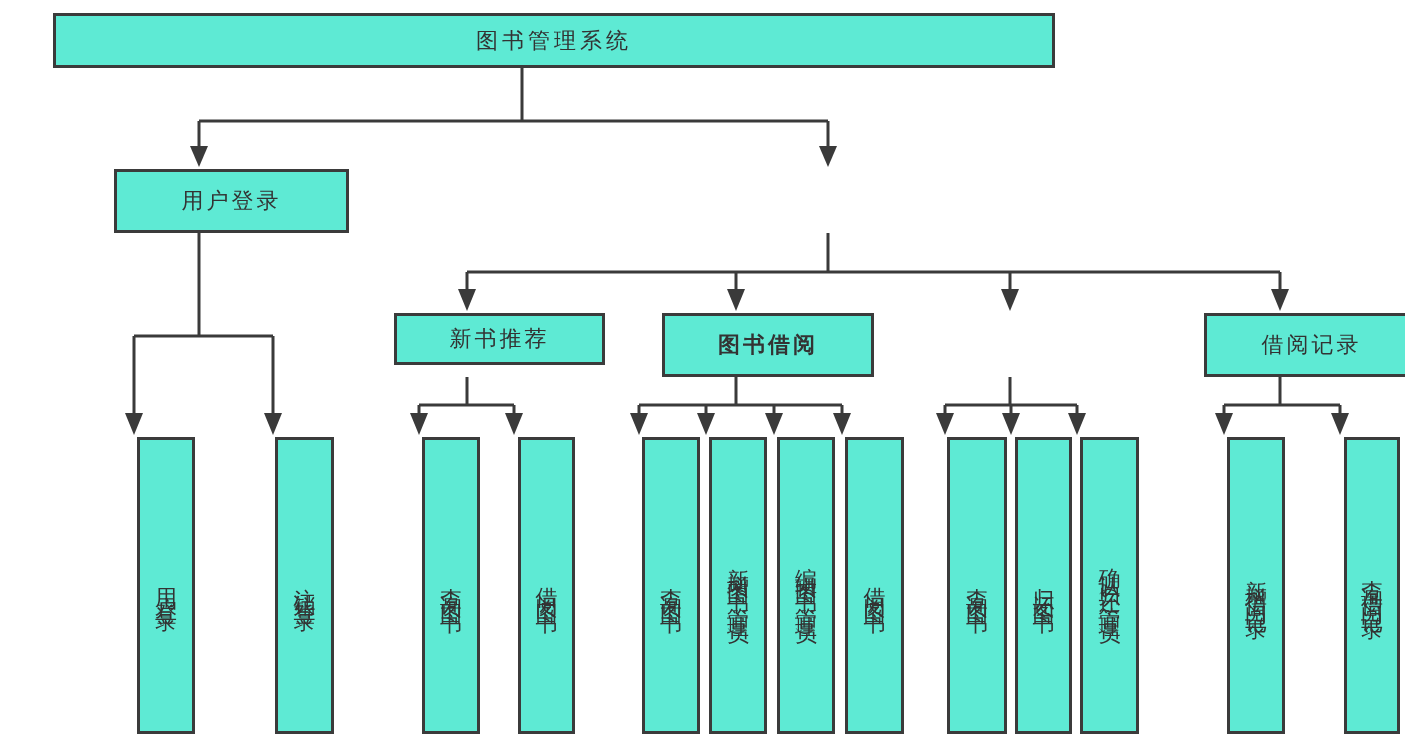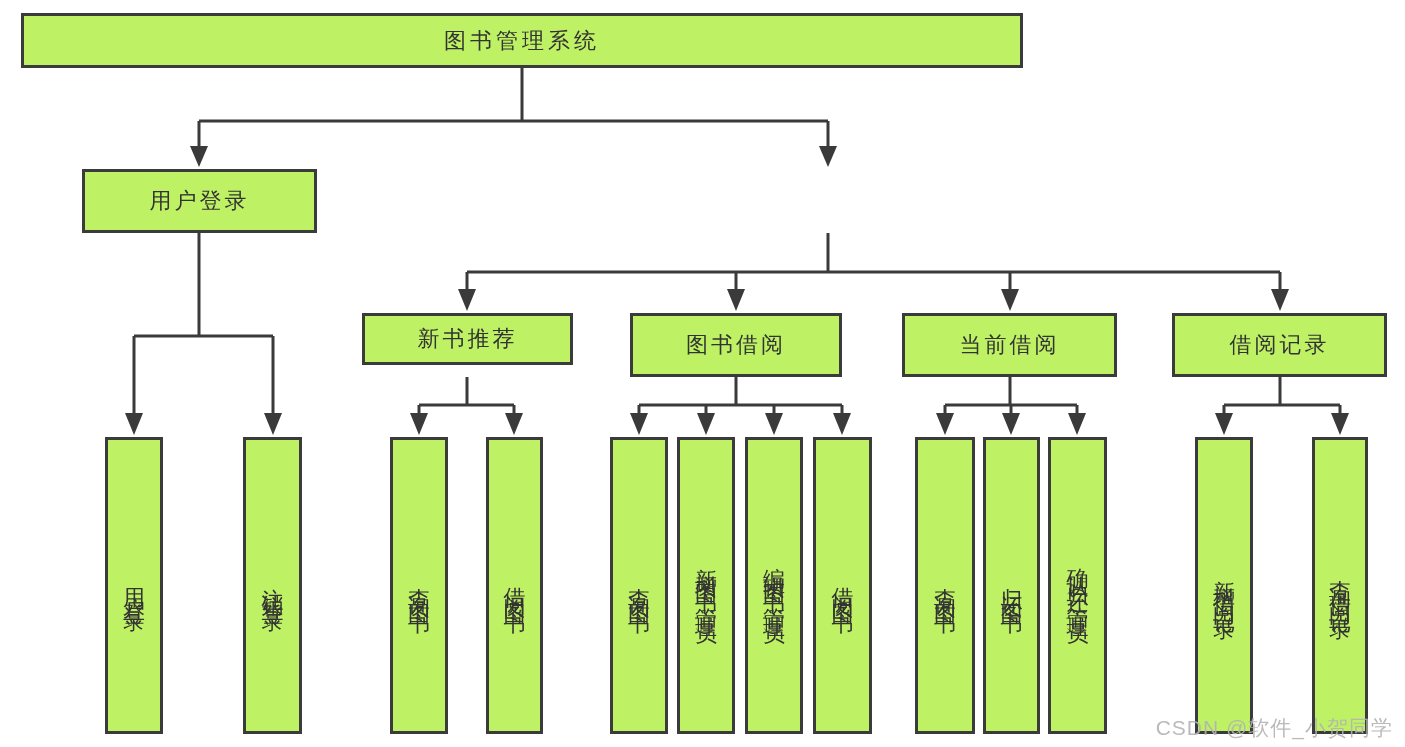--- a/index.html
+++ b/index.html
@@ -17,27 +17,28 @@
   }
   #connector-svg {
     position: absolute;
     left: 0;
     top: 0;
     z-index: 1;
   }
   .node {
     position: absolute;
     box-sizing: border-box;
-    background: #bef264;
+    background: #5eead4;
     border: 3px solid #3b3b3b;
     color: #333333;
     display: flex;
     align-items: center;
     justify-content: center;
     z-index: 2;
+    margin-left: 32px;
   }
   .hbox span {
     font-size: 22px;
     letter-spacing: 3px;
     white-space: nowrap;
     line-height: 1;
   }
   .root-box span {
     letter-spacing: 4px;
   }
@@ -101,25 +102,22 @@
     <span>图书管理系统</span>
   </div>
 
   <div class="node hbox" style="left:82px; top:169px; width:235px; height:64px;">
     <span>用户登录</span>
   </div>
 
   <div class="node hbox" style="left:362px; top:313px; width:211px; height:52px;">
     <span>新书推荐</span>
   </div>
-  <div class="node hbox" style="left:630px; top:313px; width:212px; height:64px;">
+  <div class="node hbox" style="left:630px; top:313px; width:212px; height:64px;font-weight:bold;">
     <span>图书借阅</span>
-  </div>
-  <div class="node hbox" style="left:902px; top:313px; width:215px; height:64px;">
-    <span>当前借阅</span>
   </div>
   <div class="node hbox" style="left:1172px; top:313px; width:215px; height:64px;">
     <span>借阅记录</span>
   </div>
 
   <div class="node vbox" style="left:105px; top:437px; width:58px; height:297px;">
     <span>用户登录</span>
   </div>
   <div class="node vbox" style="left:243px; top:437px; width:59px; height:297px;">
     <span>注销登录</span>
@@ -155,15 +153,14 @@
     <span>确认归还（管理员）</span>
   </div>
 
   <div class="node vbox" style="left:1195px; top:437px; width:58px; height:297px;">
     <span>新增借阅记录</span>
   </div>
   <div class="node vbox" style="left:1312px; top:437px; width:56px; height:297px;">
     <span>查询借阅记录</span>
   </div>
 
-  <div class="watermark">CSDN @软件_小贺同学</div>
 
 </div>
 
 </body></html>

